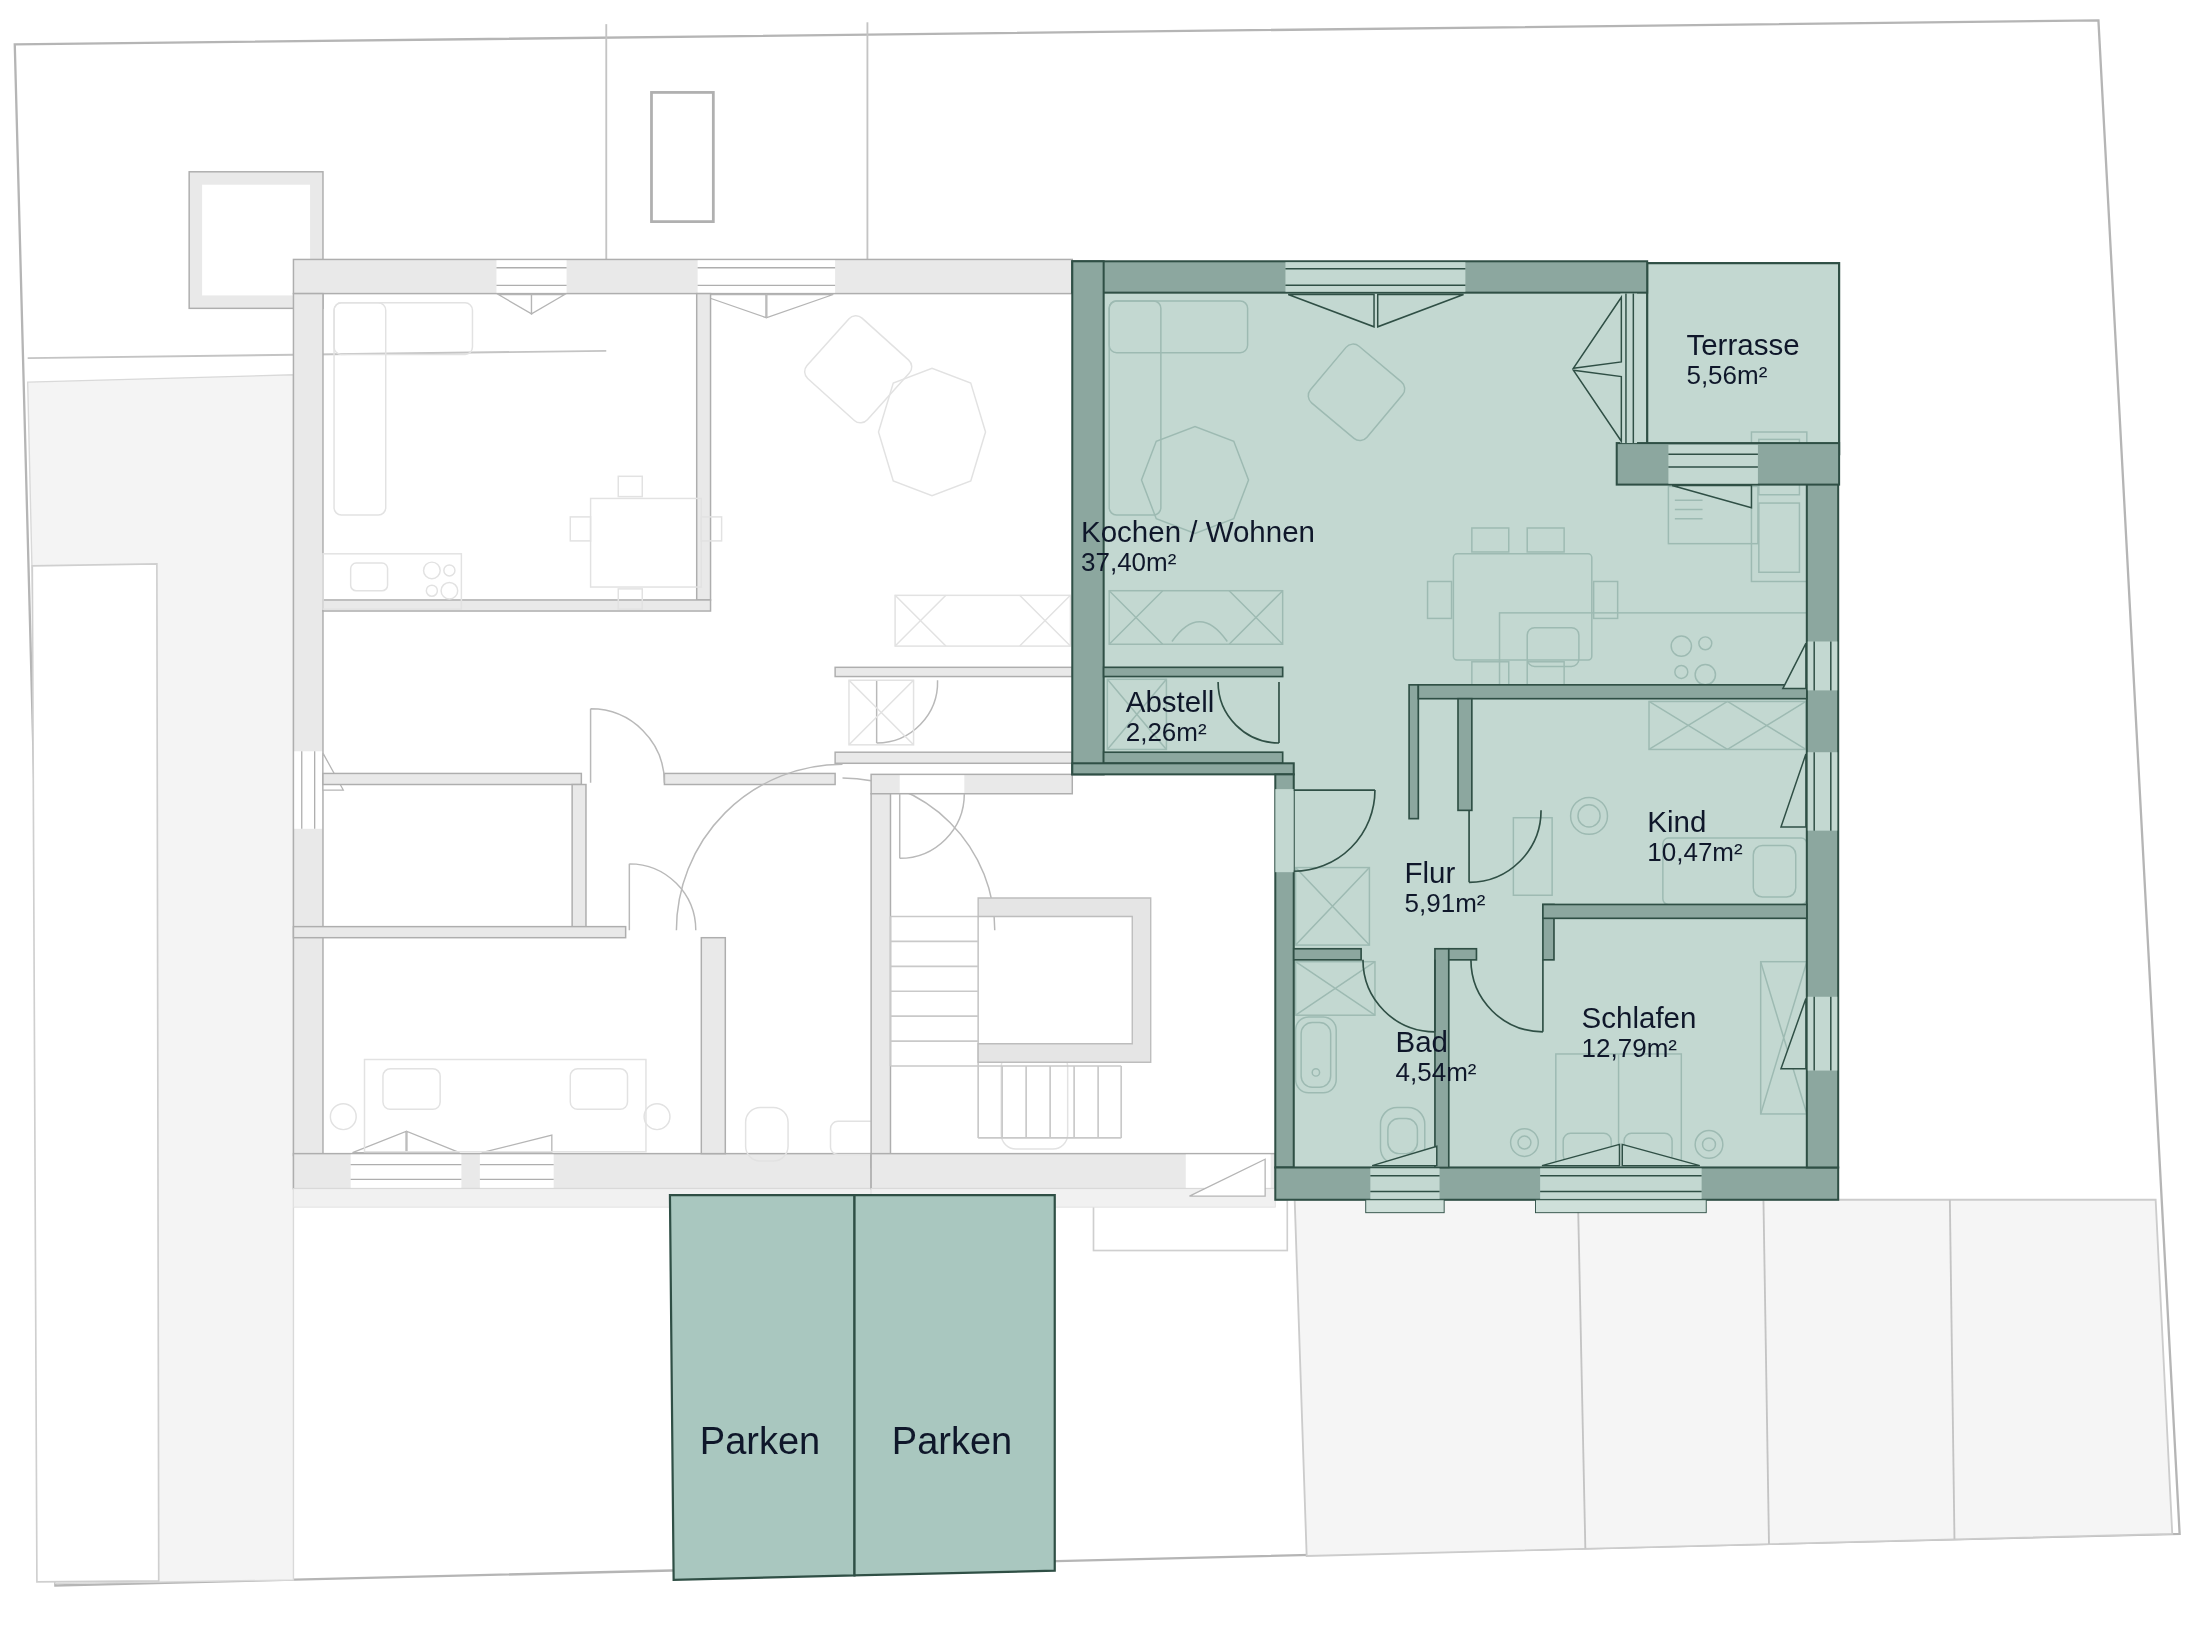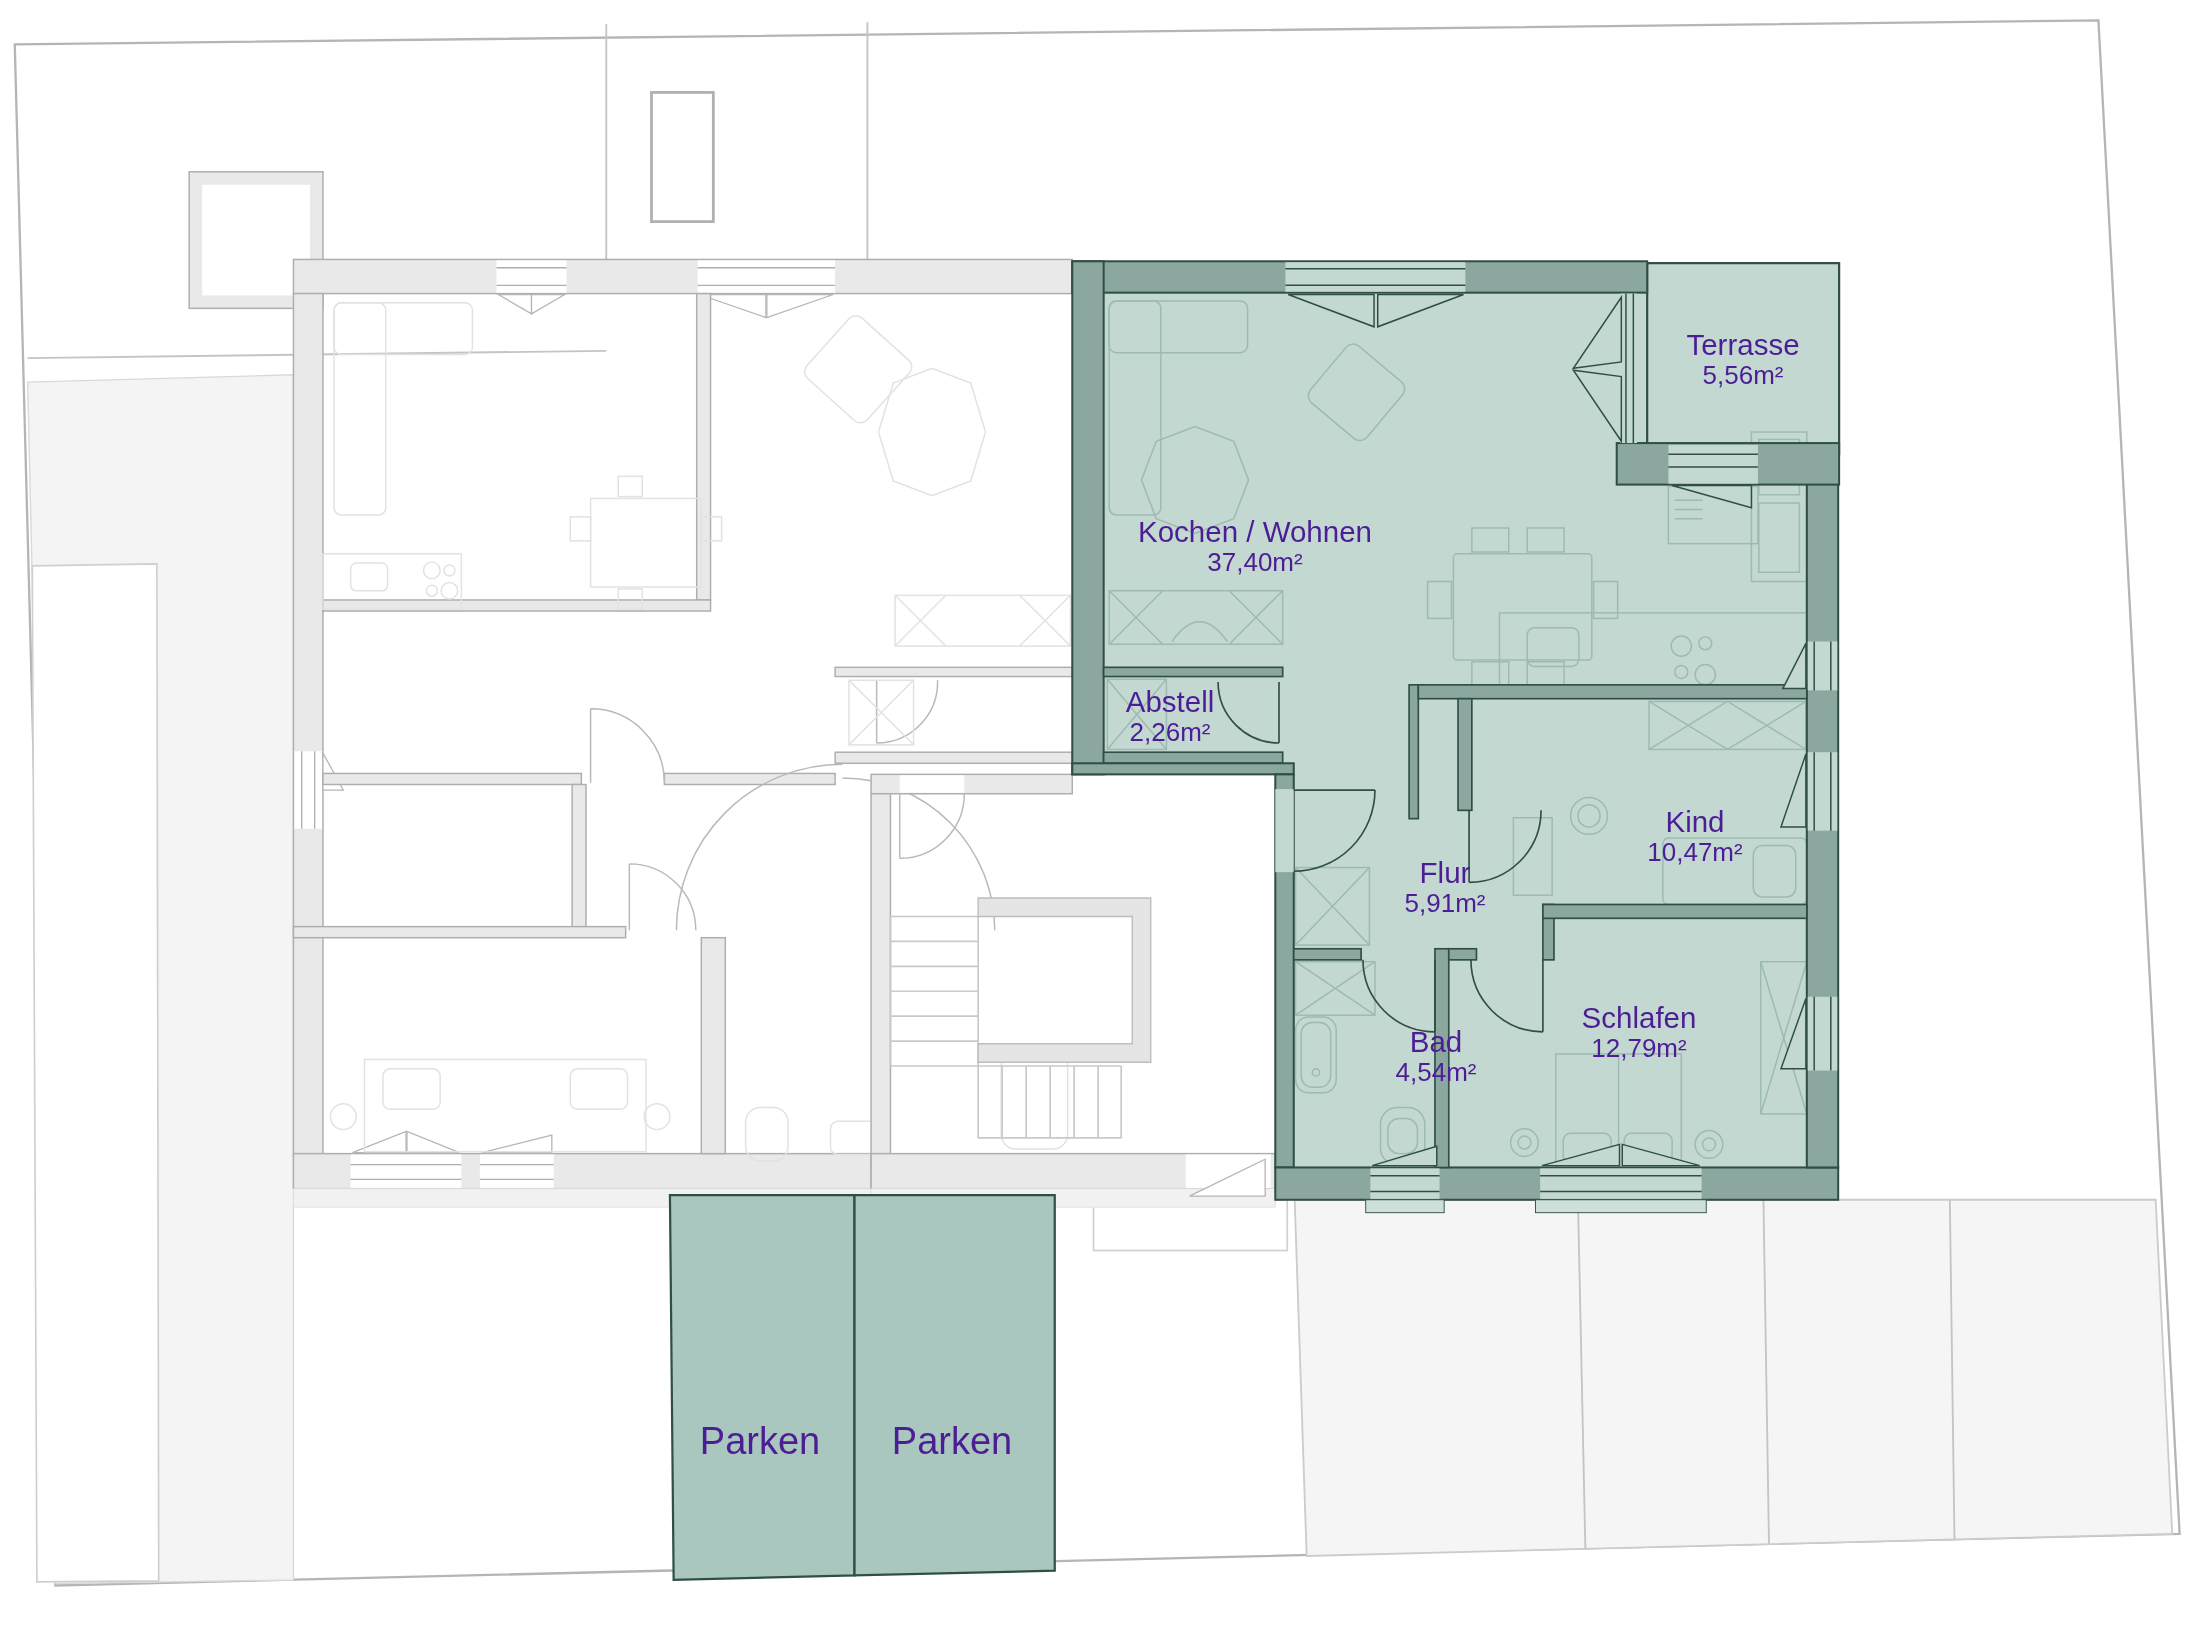--- a/index.html
+++ b/index.html
@@ -28,22 +28,22 @@
   .twall2{fill:#8ca79f;stroke:#2f4f45;stroke-width:1.8;}
   .tgap{fill:#c3d8d1;stroke:none;}
   .tline{stroke:#2f4f45;stroke-width:1.6;fill:none;}
   .tglyph{fill:#c3d8d1;stroke:#2f4f45;stroke-width:1.6;}
   .tarc{stroke:#2f4f45;stroke-width:1.8;fill:none;}
   .tthresh{fill:#cfe0da;stroke:#2f4f45;stroke-width:1;}
   .tfurn{stroke:#9dbab2;stroke-width:1.6;fill:none;}
   .terrace{fill:#c3d8d1;stroke:#2f4f45;stroke-width:2.4;}
   .parken{fill:#a9c7bf;stroke:#2f4f45;stroke-width:2.4;}
   
-  .lbl{position:absolute;transform:translate(-50%,-50%);text-align:center;
-       color:#4c1d95;white-space:nowrap;line-height:1.1;}
+  .lbl{position:absolute;transform:translate(-50%,-50%);
+       color:#0f172a;white-space:nowrap;line-height:1.1;}
   .rn{font-size:29.5px;}
   .ra{font-size:26px;}
   .pn{font-size:38px;}
 </style>
 </head>
 <body>
 
 <div id="stage">
 <svg id="plan-svg" width="2211" height="1653" viewBox="0 0 2396 1791">
 
@@ -293,21 +293,21 @@
       <path class="tarc" d="M1672,1040 V1118 M1594,1040 A78,78 0 0 0 1672,1118"></path>
     </g>
   </g>
 
   <g>
     <path class="parken" d="M726,1295 L926,1295 L926,1707 L730,1712 Z"></path>
     <path class="parken" d="M926,1295 L1143,1295 L1143,1702 L926,1707 Z"></path>
   </g>
 </svg>
 
-<div class="lbl" style="left:1255px;top:547px">
+<div class="lbl" style="left:1198px;top:547px">
   <div class="rn">Kochen / Wohnen</div>
   <div class="ra">37,40m²</div>
 </div>
 <div class="lbl" style="left:1170px;top:717px">
   <div class="rn">Abstell</div>
   <div class="ra">2,26m²</div>
 </div>
 <div class="lbl" style="left:1743px;top:360px">
   <div class="rn">Terrasse</div>
   <div class="ra">5,56m²</div>

